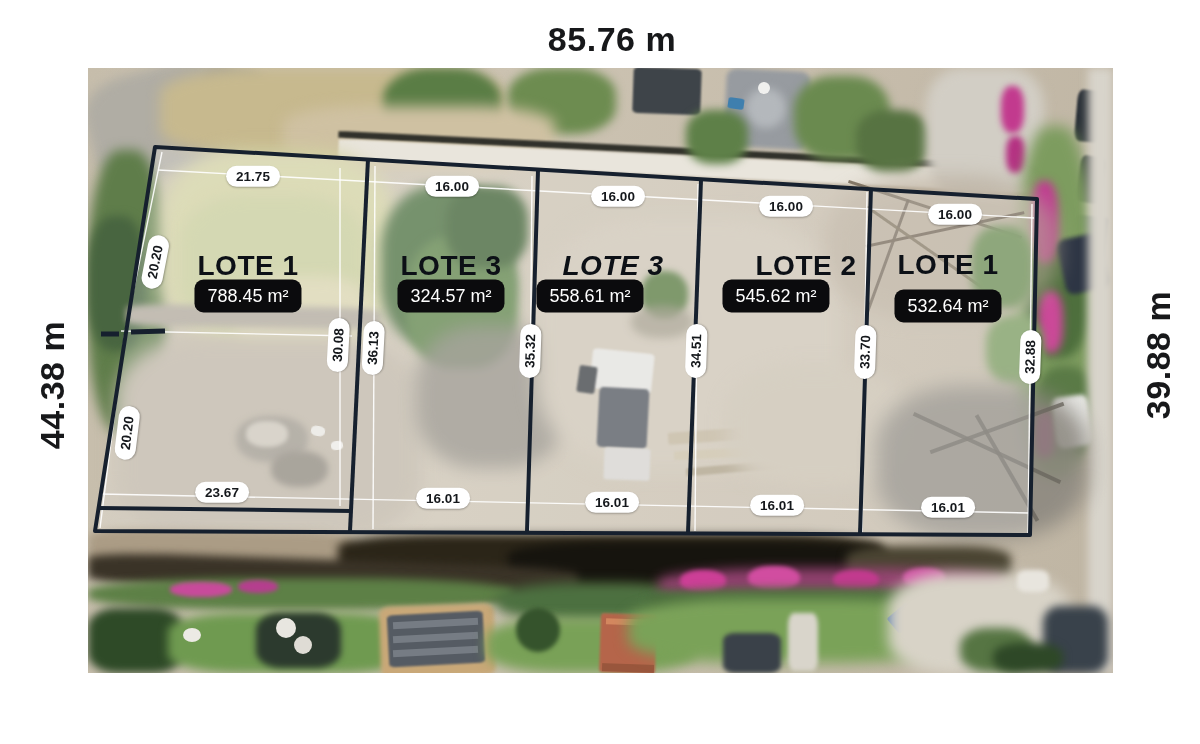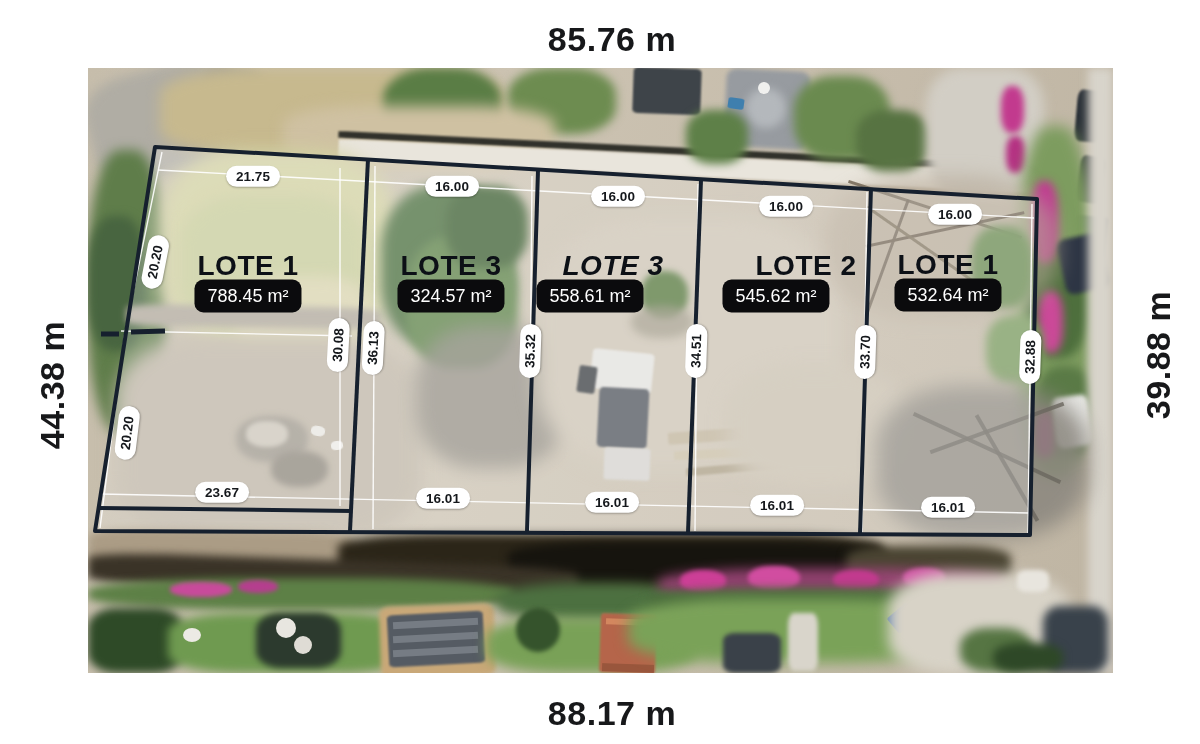--- a/index.html
+++ b/index.html
@@ -168,26 +168,25 @@
       <line x1="538" y1="170" x2="527" y2="532"></line>
       <line x1="701" y1="180" x2="688" y2="533"></line>
       <line x1="871" y1="188" x2="860" y2="534"></line>
       <line x1="99" y1="508" x2="352" y2="511"></line>
       <line x1="101" y1="334" x2="119" y2="334" stroke-width="5"></line>
       <line x1="131" y1="332" x2="165" y2="331" stroke-width="5"></line>
     </g>
   </svg>
 
   <div class="dim" style="left:612px;top:39px;">85.76 m</div>
-  <div class="dim" style="left:612px;top:713px;">88.17 m</div>
   <div class="dim v" style="left:52px;top:385px;">44.38 m</div>
   <div class="dim v" style="left:1158px;top:355px;">39.88 m</div>
 
   <div class="lote-name" style="left:948px;top:265px;">LOTE 1</div>
-  <div class="lote-area" style="left:948px;top:295px;">532.64 m²</div>
+  <div class="lote-area" style="left:948px;top:306px;">532.64 m²</div>
   <div class="lote-name" style="left:806px;top:266px;">LOTE 2</div>
   <div class="lote-area" style="left:776px;top:296px;text-align:center;">545.62 m²</div>
   <div class="lote-name" style="left:613px;top:266px;font-style:italic;">LOTE 3</div>
   <div class="lote-area" style="left:590px;top:296px;">558.61 m²</div>
   <div class="lote-name" style="left:451px;top:266px;">LOTE 3</div>
   <div class="lote-area" style="left:451px;top:296px;">324.57 m²</div>
   <div class="lote-name" style="left:248px;top:266px;">LOTE 1</div>
   <div class="lote-area" style="left:248px;top:296px;">788.45 m²</div>
 
   <div class="pill" style="left:253px;top:176px;">21.75</div>

